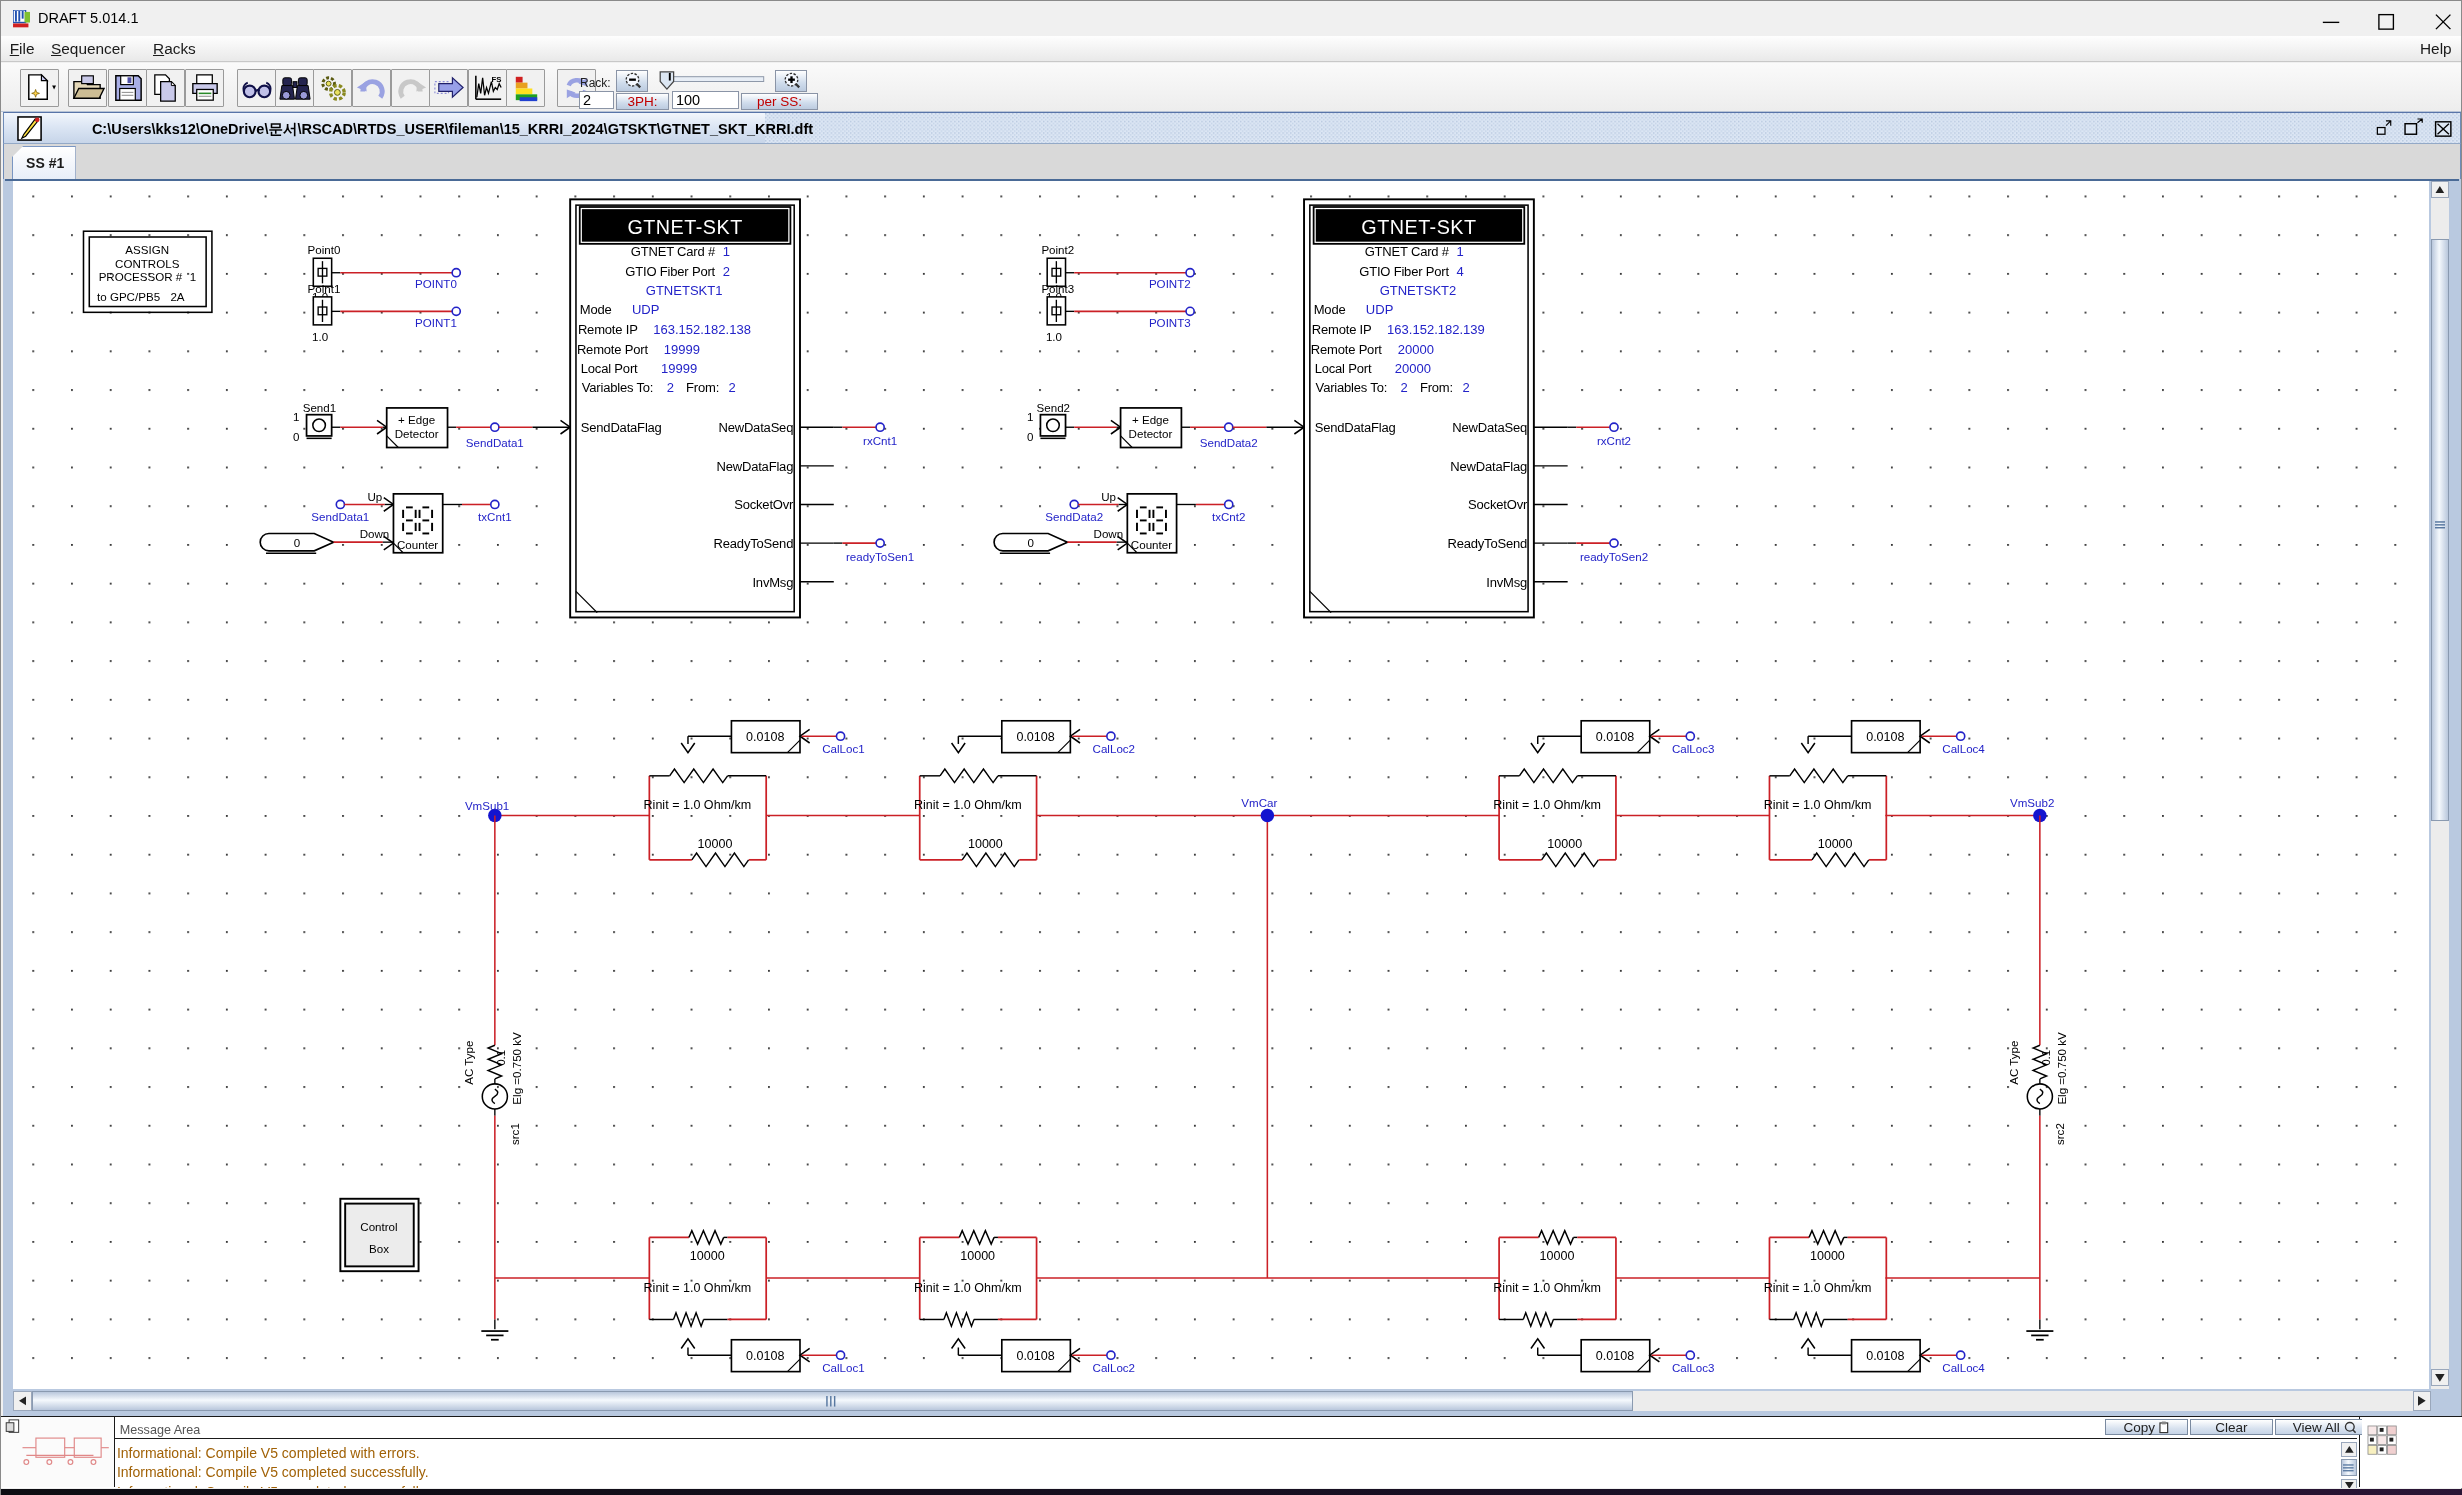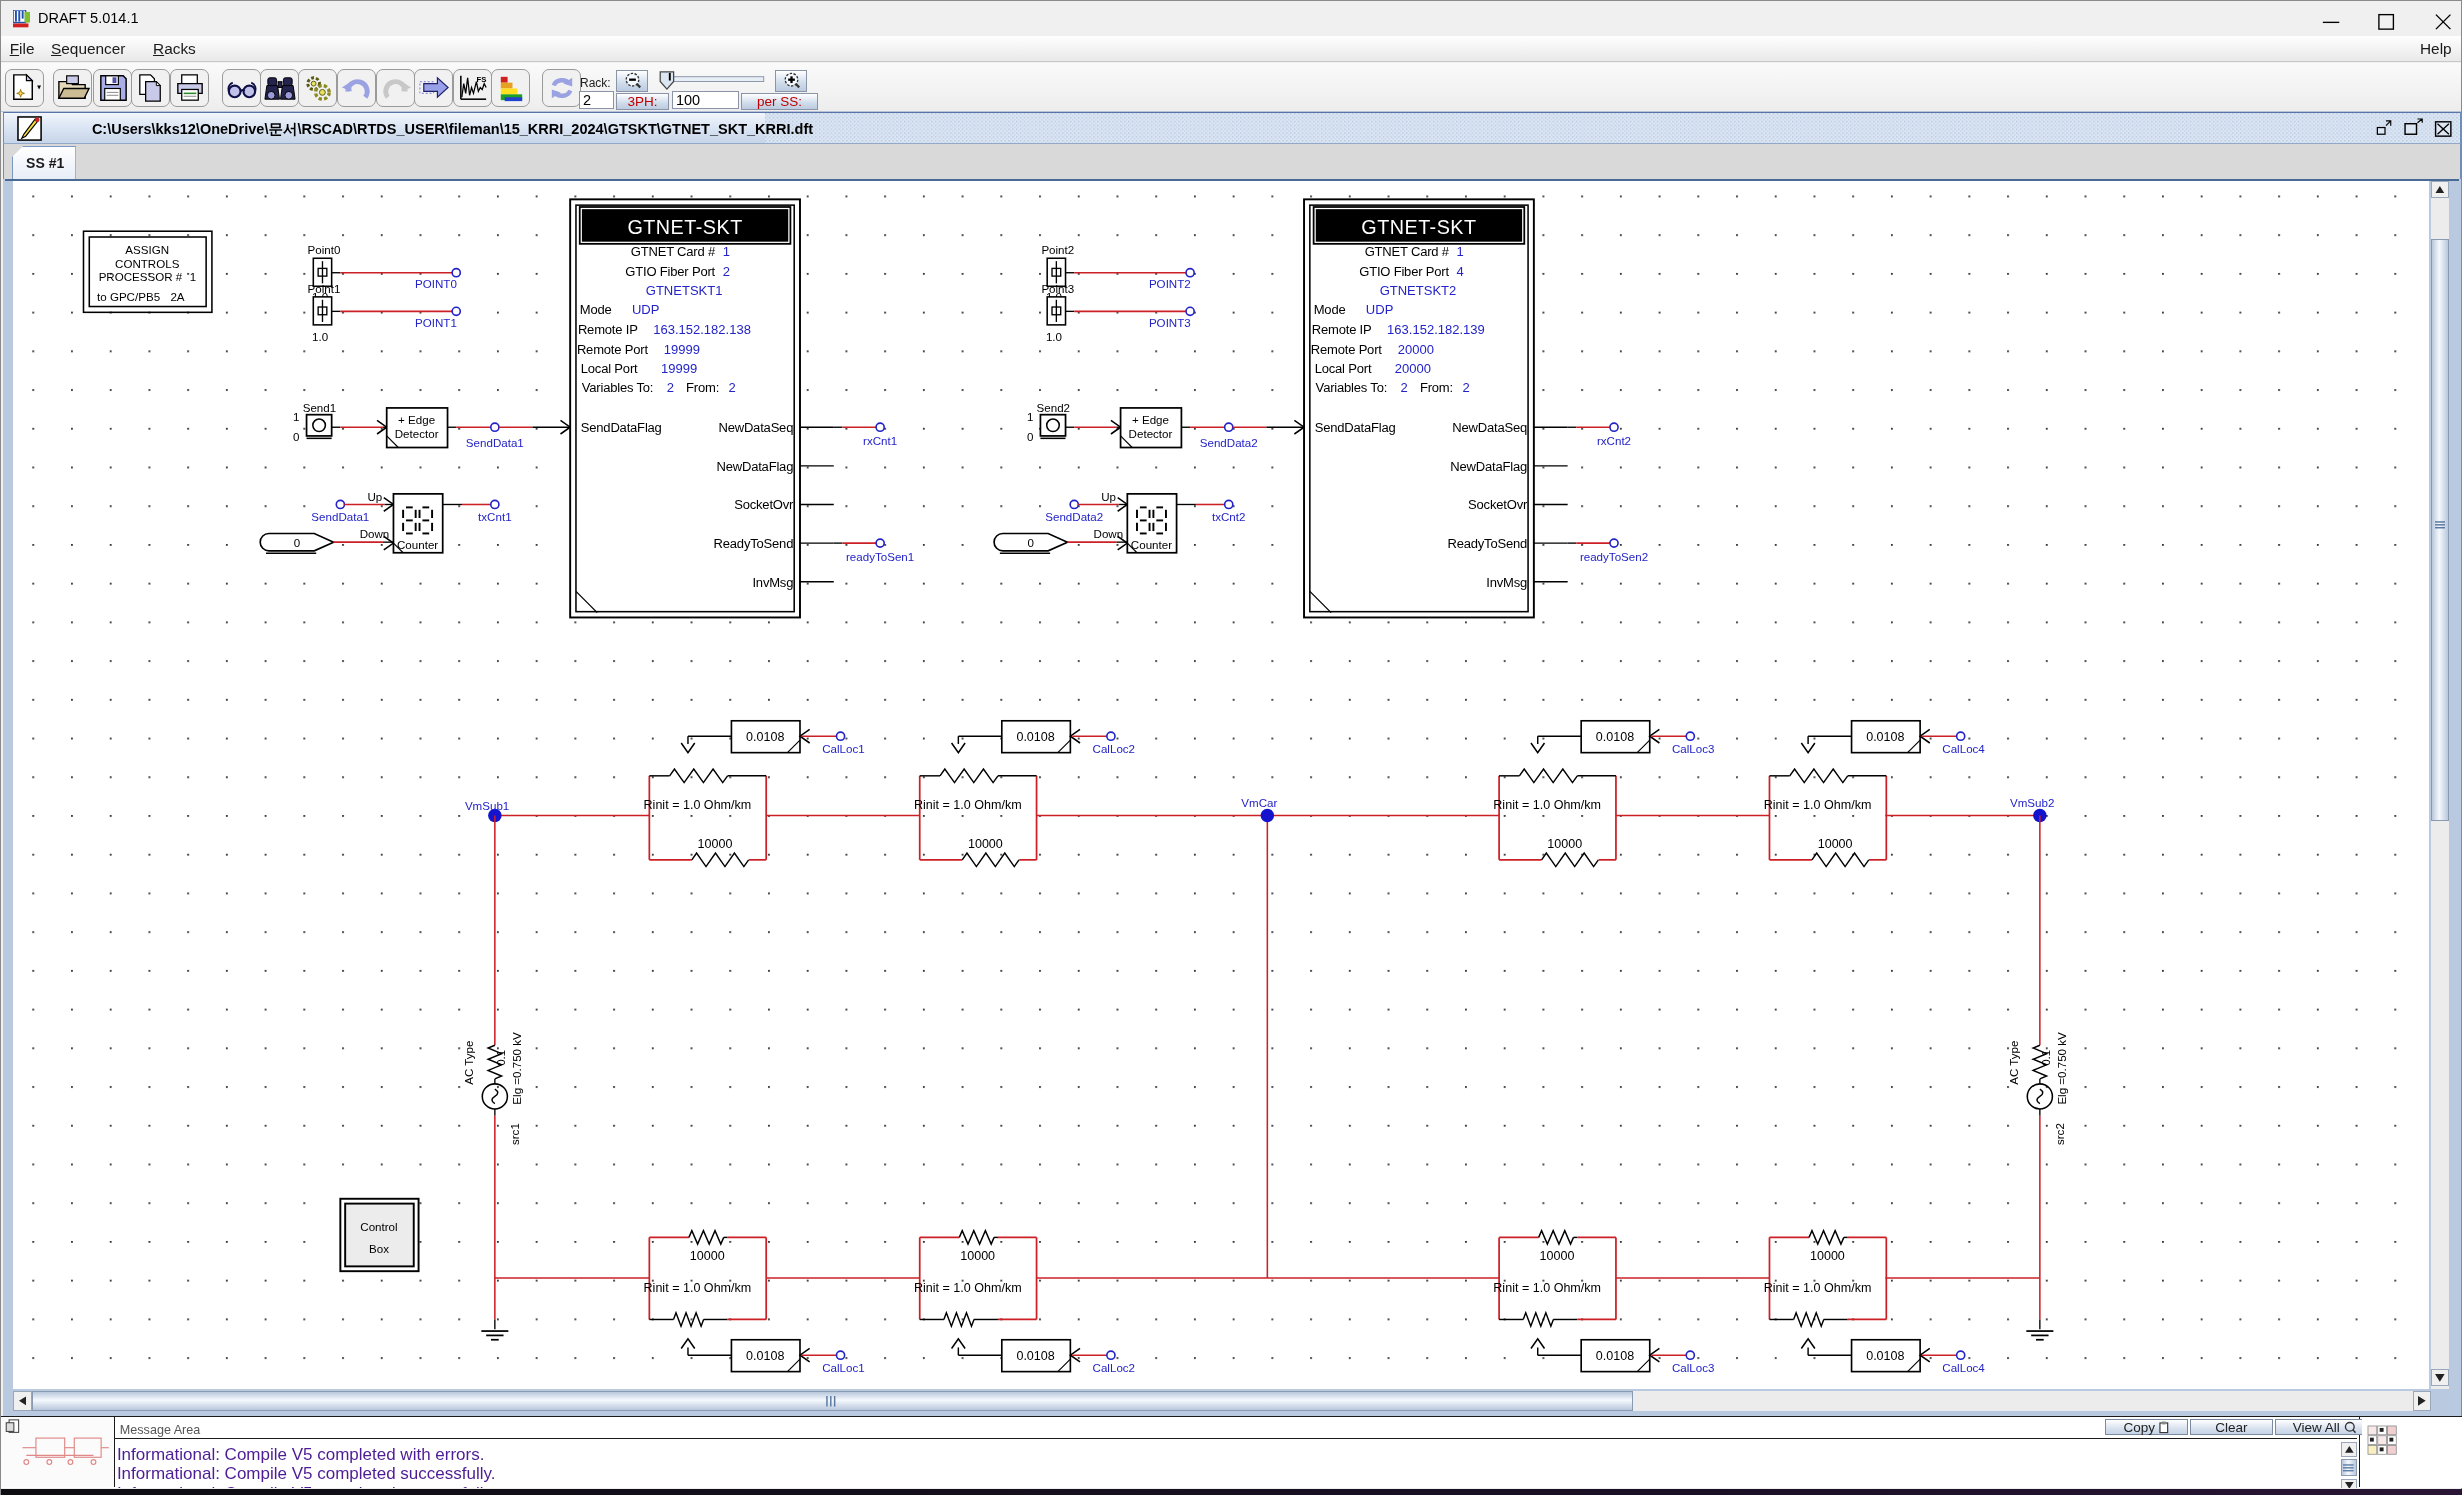--- a/index.html
+++ b/index.html
@@ -10,42 +10,42 @@
 #titlebar .title { position:absolute; left:37px; top:8.7px; font-size:14.5px; color:#000; }
 
 #menubar { position:absolute; left:0; top:35px; width:100%; height:26px;
   background:linear-gradient(#fefefe,#e9e9e9); border-bottom:1px solid #c8c8c8; }
 .menu { position:absolute; top:3.9px; font-size:15.4px; color:#1a1a1a; }
 .menu u { text-decoration:underline; }
 
 #toolbar { position:absolute; left:0; top:62px; width:100%; height:49px;
   background:linear-gradient(#fafafa,#ededed); border-bottom:1px solid #b8c4d6; }
 .tbtn { position:absolute; top:5.8px; width:39px; height:38px; background:#f1f1f1;
-  border:1px solid #9a9a9a; border-radius:7px; display:flex; align-items:center; justify-content:center; }
+  border:1px solid #9a9a9a; border-radius:1px; display:flex; align-items:center; justify-content:center;margin-left:15px; }
 .rck { position:absolute; font-size:12px; color:#222; }
 .rinput { position:absolute; background:#fff; border:1px solid #8a94a6; font-size:14.5px; padding-left:2.9px; color:#000; }
 .rbtn { position:absolute; background:linear-gradient(#ffffff,#cfdcec 60%,#bccbdf); border:1px solid #8a94a6;
   font-size:13.5px; color:#c00000; text-align:center; }
 
 #docbar { position:absolute; left:1.9px; top:111px; width:2458px; height:32px;
   background:linear-gradient(#f2f6fc,#dce6f4 45%,#c7d5e9); border-top:1.9px solid #5874a8; border-left:1px solid #6f8cb8; border-right:1px solid #6f8cb8; border-bottom:1px solid #93a9c7; }
 #docbar .path { position:absolute; left:45px; top:6.8px; font-size:14.5px; font-weight:bold; color:#000; white-space:pre;margin-left:43px; }
 
 #tabbar { position:absolute; left:1.9px; top:143px; width:2458px; height:35px; background:#d9d9d9; border-left:1px solid #6f8cb8; border-right:1px solid #6f8cb8;}
 #tab { position:absolute; left:7.7px; top:1.9px; width:64px; height:33px; background:linear-gradient(#ffffff,#e8eef8);
   border:1px solid #7a96c2; border-bottom:none; clip-path:polygon(11.6px 0, 100% 0, 100% 100%, 0 100%, 0 11.6px); }
 #tab span { position:absolute; left:13.5px; top:7.7px; font-weight:bold; font-size:14px; color:#1a1a1a; }
 
 #canvaswrap { position:absolute; left:1.9px; top:178px; width:2458px; height:1238px; background:#b9c9e0; }
 #canvas { position:absolute; left:10.6px; top:1.9px; width:2416px; height:1208px; background:#fff; overflow:hidden; }
 .sbar { position:absolute; background:#ececec; }
 .sbtn { position:absolute; background:#f0f0f0; border:1px solid #9aa7bb; display:flex; align-items:center; justify-content:center; }
 
 #msgarea { position:absolute; left:0; top:1415px; width:2462px; height:72px; background:#fff; border-top:1.9px solid #1a1a1a; overflow:hidden;text-decoration:underline; }
-.msgline { position:absolute; left:117px; font-size:17px; color:#4c1d95; white-space:pre; }
+.msgline { position:absolute; left:117px; font-size:14px; color:#a16207; white-space:pre; }
 .mbtn { position:absolute; top:2px; height:16.4px; background:linear-gradient(#ffffff,#d8e2ef 60%,#c6d4e6); border:1px solid #7a8aa0;
   font-size:13.5px; color:#222; text-align:center; line-height:15.4px; }
 #blackstrip { position:absolute; left:0; top:1488px; width:2462px; height:7.7px; background:linear-gradient(90deg,#0d0d12,#1a1026 70%,#2a1535); }
 text { font-family:"Liberation Sans",sans-serif; }
 .lbl { font-size:12px; fill:#000; }
 .rlbl { font-size:13px; fill:#000; }
 .blu { font-size:12px; fill:#2323c8; }
 .prm { font-size:13.5px; fill:#000; letter-spacing:-0.2px; }
 .val { font-size:13.5px; fill:#2323c8; }
 .hdr { font-size:20.5px; fill:#fff; letter-spacing:0.5px; }

